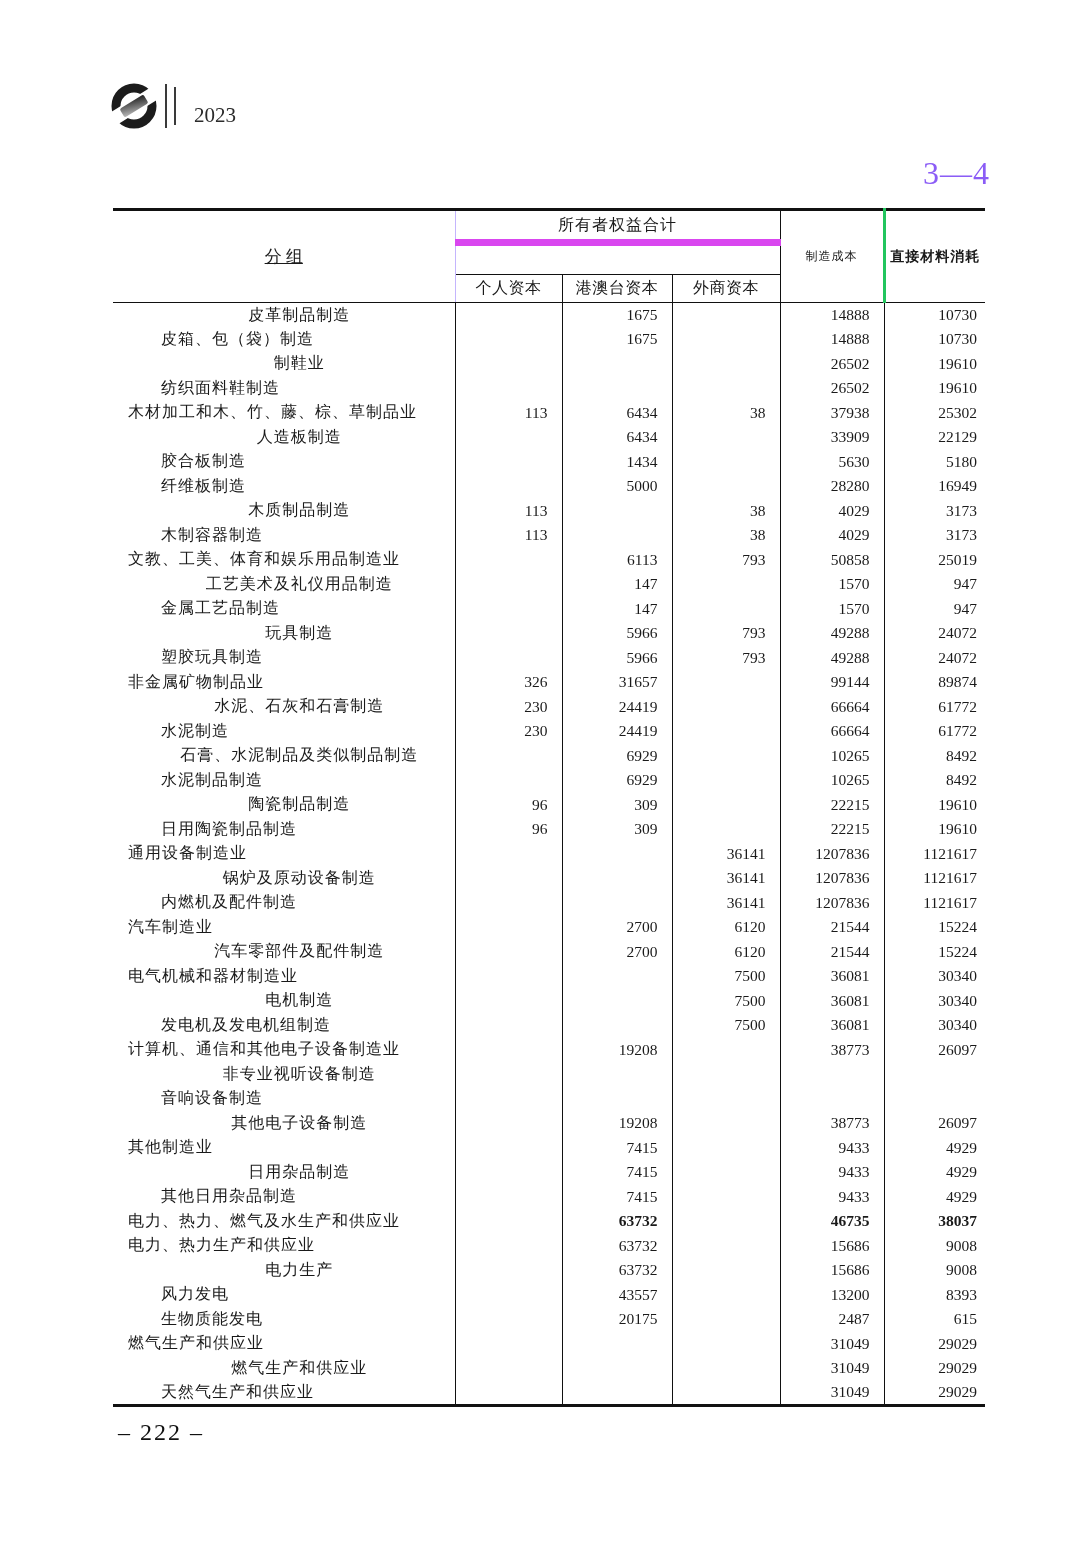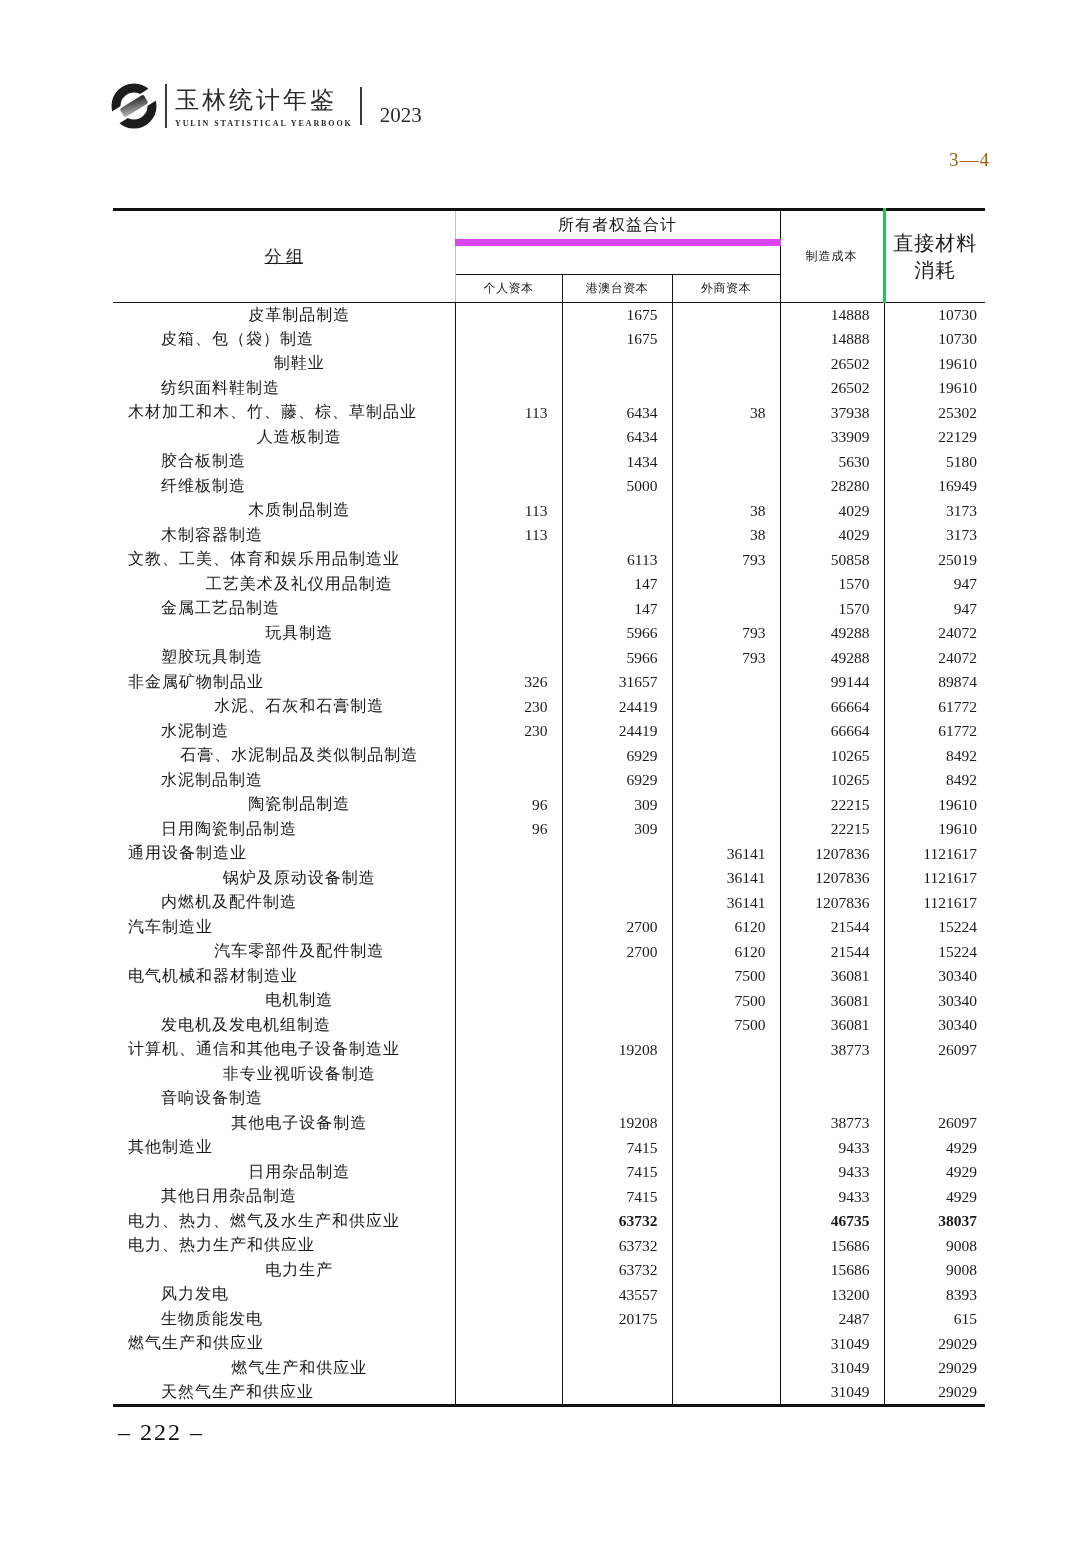--- a/index.html
+++ b/index.html
@@ -13,38 +13,38 @@
   .brand { position:absolute; left:110px; top:82px; display:flex; align-items:center; }
   .logo { width:48px; height:48px; flex:0 0 auto; }
   .vdiv { width:2px; background:#3a3a3a; align-self:center; }
   .vdiv.d1 { height:44px; margin-left:7px; }
   .vdiv.d2 { height:38px; margin-left:7px; }
   .brand-text { margin-left:8px; }
   .brand-cn { font-size:24px; letter-spacing:3px; color:#2b2b2b; white-space:nowrap; }
   .brand-en { font-size:8px; font-weight:bold; letter-spacing:1.9px; color:#2b2b2b; margin-top:3px; white-space:nowrap; }
   .brand-year { font-size:21px; color:#2b2b2b; margin-left:18px; align-self:flex-end; padding-bottom:2px; }
   
-  .table-no { position:absolute; top:149px; right:100px; font-size:19px; letter-spacing:1px; color:#a16207; }
+  .table-no { position:absolute; top:155px; right:100px; font-size:32px; letter-spacing:1px; color:#8b5cf6; }
   .page-no { position:absolute; left:118px; top:1419px; font-size:24px; letter-spacing:2px; color:#111; }
   
   table.stats {
     position:absolute; left:113px; top:208px; width:872px;
     border-collapse:collapse; table-layout:fixed;
     border-top:3px solid #111; border-bottom:3px solid #111;
   }
   .stats th { font-weight:normal; text-align:center; vertical-align:middle; }
   .r1 { height:33px; }
   .r2 { height:32px; }
   .r3 { height:28px; }
   th.c-group  { border-right:1px solid #c4b5fd; border-bottom:1.5px solid #111; font-size:17px;text-decoration:underline; }
   th.c-equity { border-bottom:7px solid #d946ef; border-right:1px solid #111; font-size:16px; letter-spacing:1px; }
   th.c-cost   { border-right:3px solid #22c55e; border-bottom:1.5px solid #111; font-size:12px; letter-spacing:1px; }
-  th.c-material { border-bottom:1.5px solid #111; font-size:20px; letter-spacing:1px; }
+  th.c-material { border-bottom:1.5px solid #111; font-size:14px; letter-spacing:1px;font-weight:bold; }
   th.c-empty  { border-bottom:1px solid #111; border-right:1px solid #111; }
-  th.c-sub    { border-right:1px solid #111; border-bottom:1.5px solid #111; font-size:12px; letter-spacing:0.5px; }
+  th.c-sub    { border-right:1px solid #111; border-bottom:1.5px solid #111; font-size:16px; letter-spacing:0.5px; }
   tbody td { height:24.5px; vertical-align:middle; }
   td.lbl {
     border-right:1px solid #111; font-size:16px; letter-spacing:1px;
     white-space:nowrap; overflow:hidden; padding-left:15px; text-align:left;
   }
   td.lbl.lvl1 { padding-left:31px;text-align:center; }
   td.lbl.lvl2 { padding-left:48px; }
   td.num { border-right:1px solid #111; text-align:right; padding-right:14px; font-size:15.5px; }
   td.num:last-child { border-right:none; padding-right:8px;padding-left:20px; }
   td.num.b { font-weight:bold; }
@@ -62,24 +62,20 @@
           <stop offset="1" stop-color="#1c1c1c"></stop>
         </linearGradient>
       </defs>
       <circle cx="24" cy="24" r="18" fill="none" stroke="#1c1c1c" stroke-width="9"></circle>
       <g transform="rotate(-32 24 24)">
         <rect x="-4" y="17" width="56" height="14" fill="#ffffff"></rect>
         <rect x="10" y="19" width="28" height="10" rx="2" fill="url(#leafGrad)"></rect>
       </g>
     </svg>
     <div class="vdiv d1"></div>
-    <div class="brand-text">
-      <div class="brand-cn">玉林统计年鉴</div>
-      <div class="brand-en">YULIN STATISTICAL YEARBOOK</div>
-    </div>
     <div class="vdiv d2"></div>
     <div class="brand-year">2023</div>
   </header>
 
   <div class="table-no">3—4</div>
 
   <table class="stats">
     <colgroup>
       <col style="width:342px">
       <col style="width:107px">

